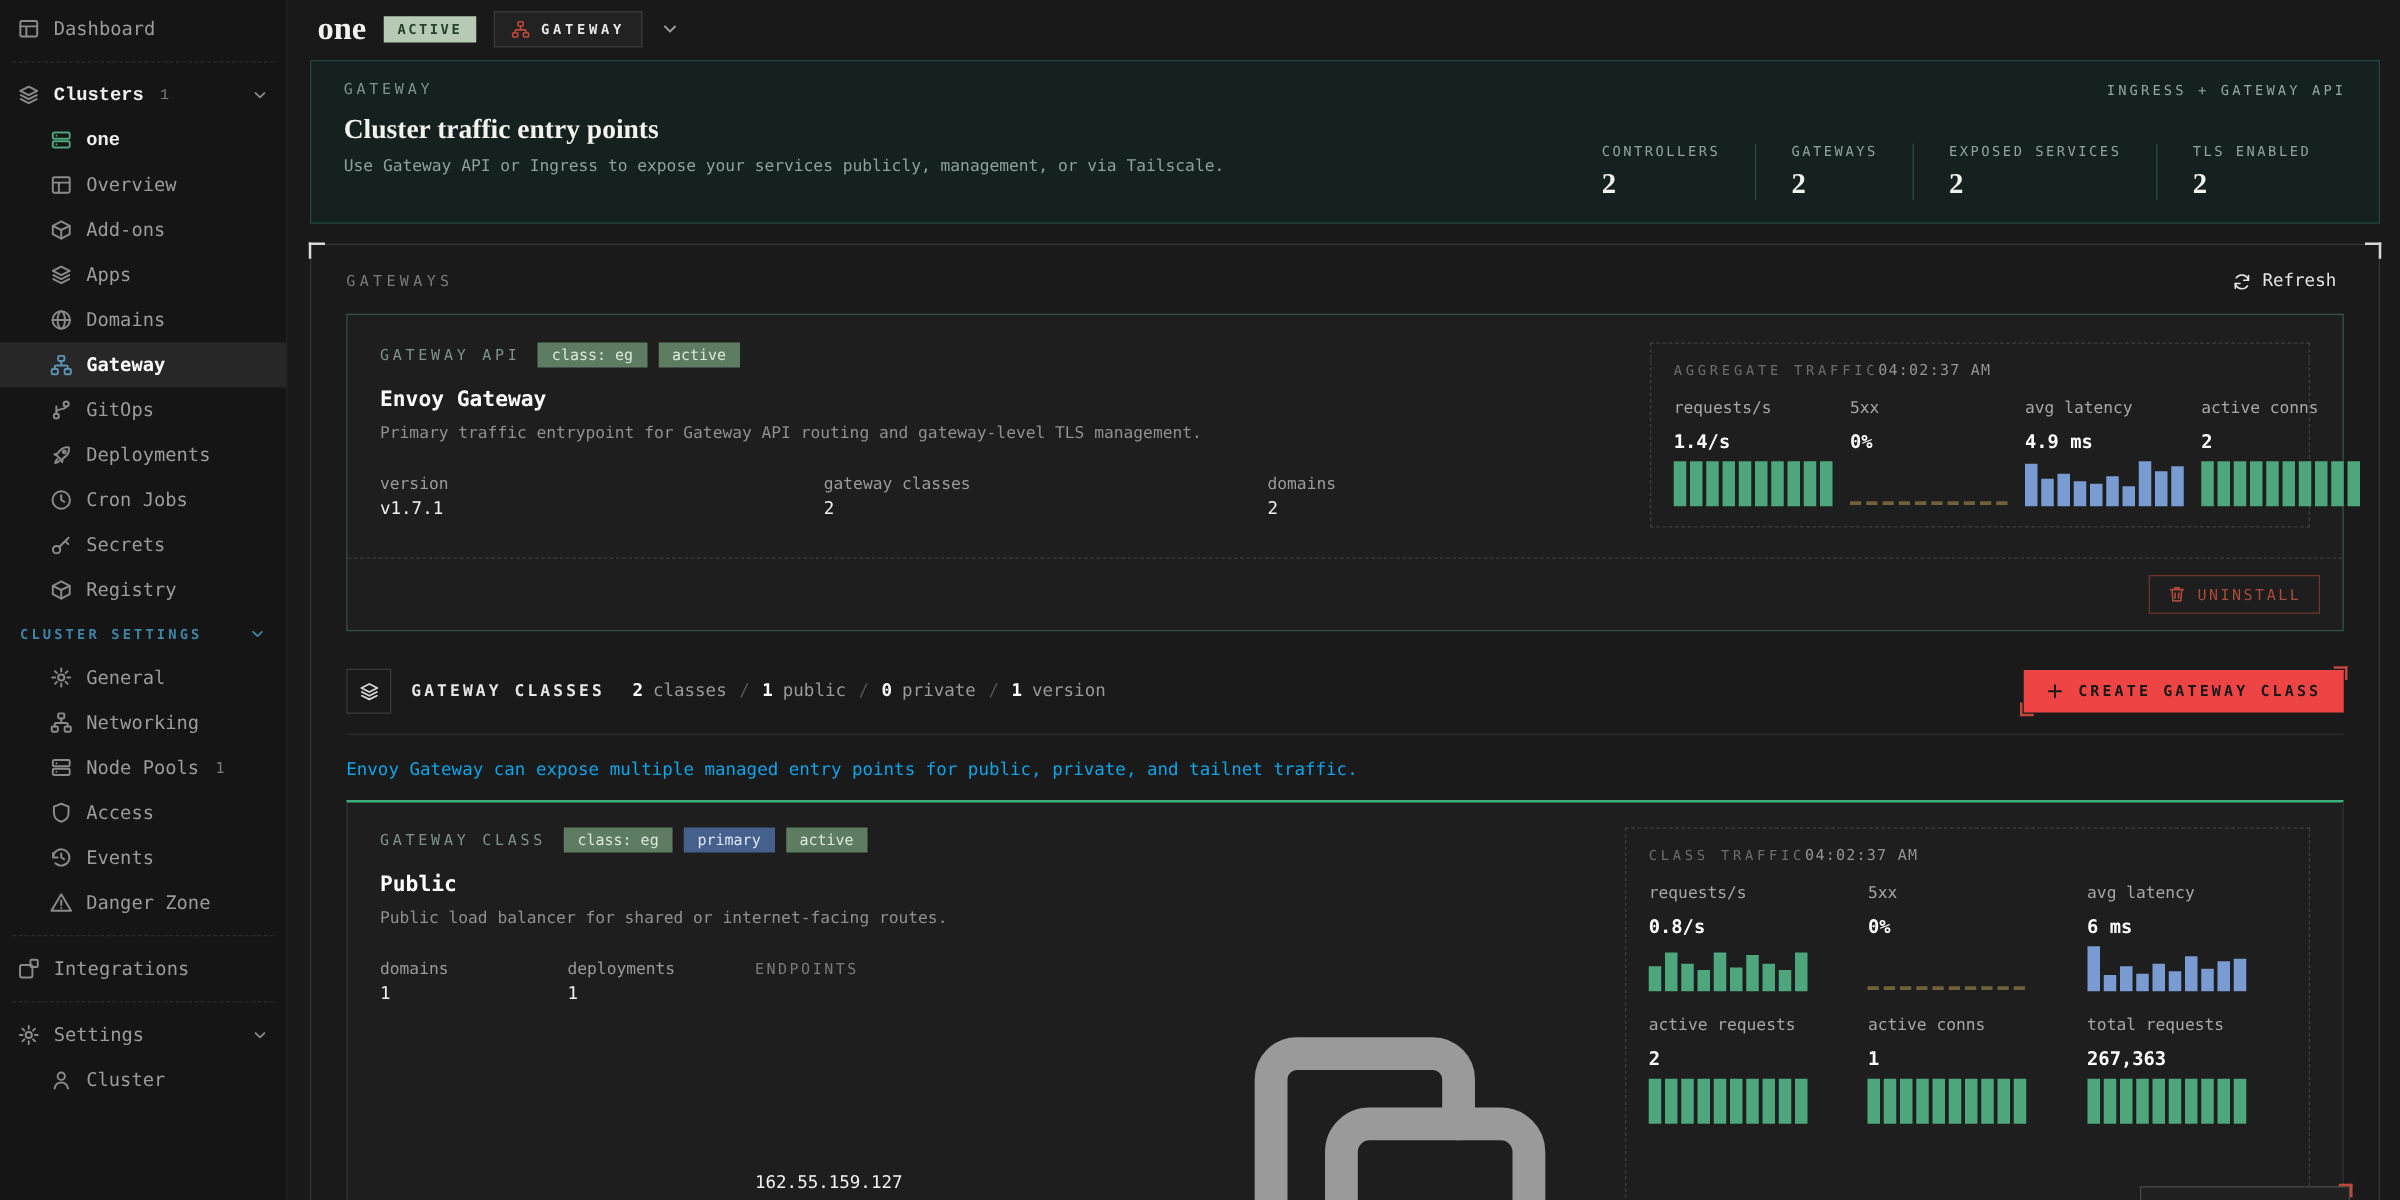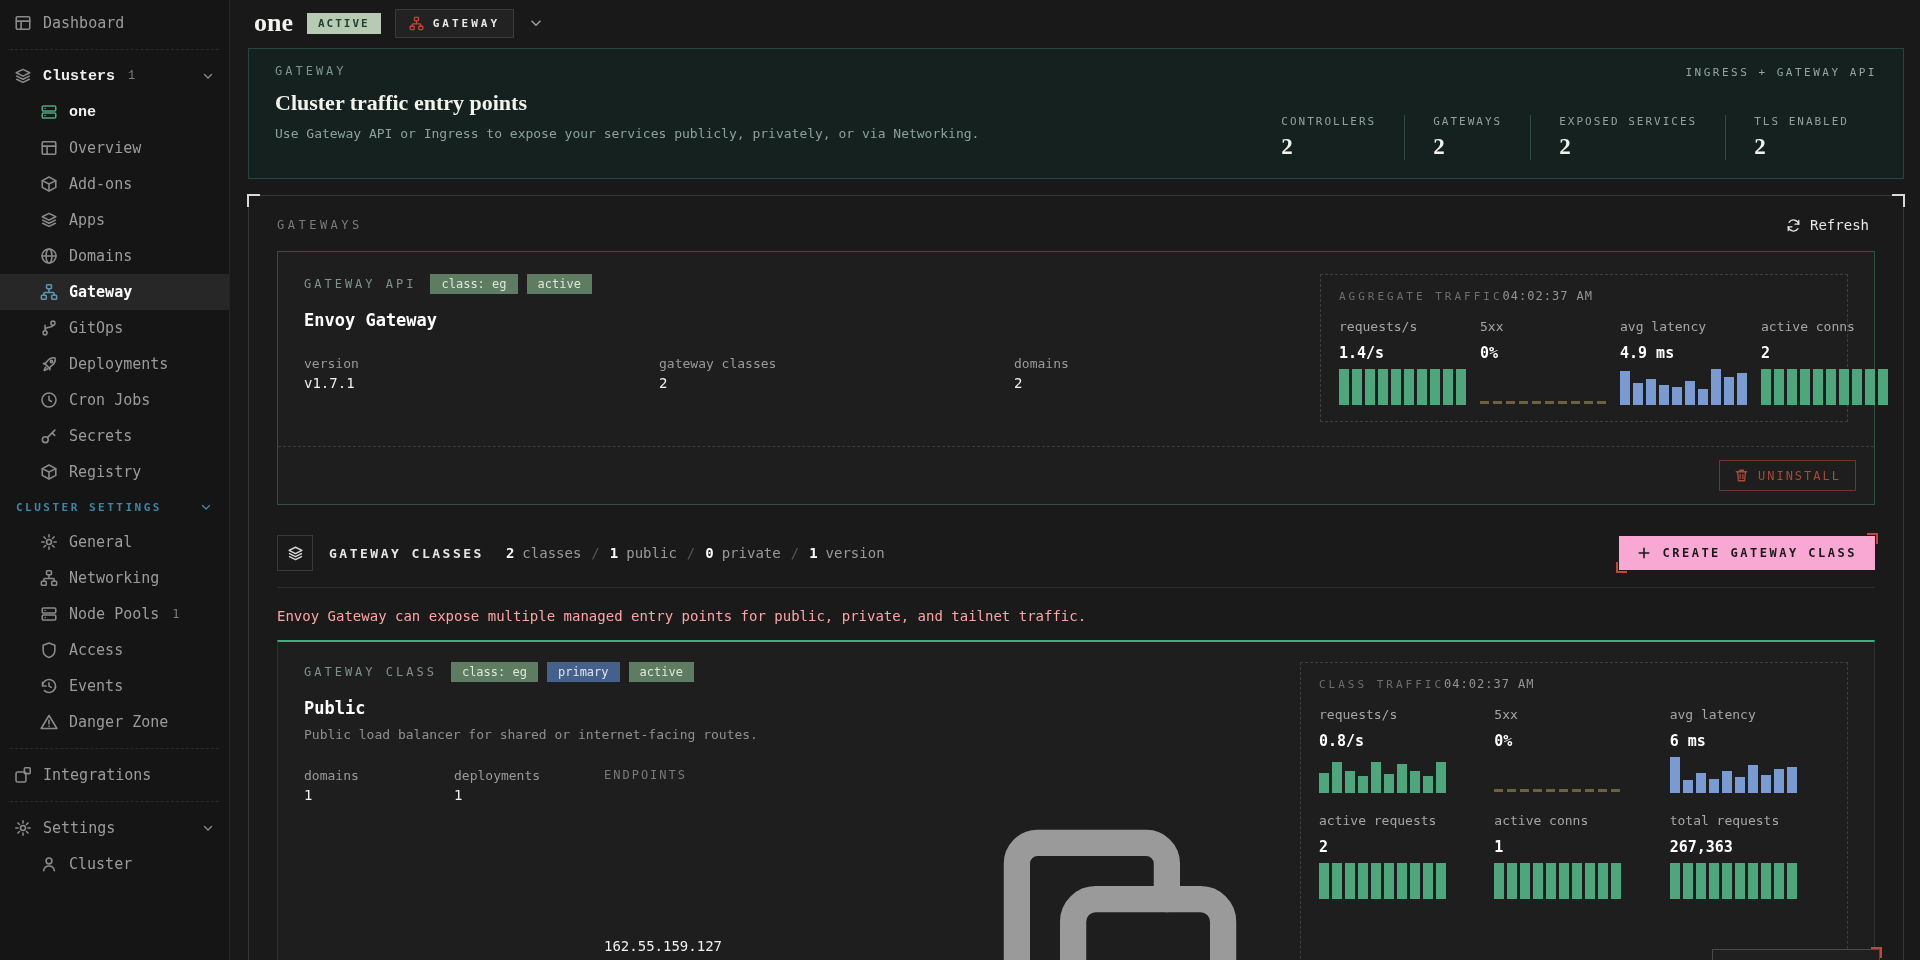--- a/index.html
+++ b/index.html
@@ -129,29 +129,29 @@
   .classes-bar{ display:flex; align-items:center; gap:16px; margin-top:30px; padding-bottom:16px; border-bottom:1px solid #2c2c2c; }
   .icon-box{ width:36px; height:36px; border:1px solid #3a3a3a; display:flex; align-items:center; justify-content:center; color:#d6d6d6; }
   .icon-box .icon{ width:17px; height:17px; }
   .classes-label{ font-size:13px; font-weight:bold; letter-spacing:2.5px; color:#e6e6e6; }
   .classes-counts{ display:flex; align-items:center; gap:10px; font-size:14px; margin-left:6px; }
   .count-val{ color:#ffffff; font-weight:bold; }
   .count-unit{ color:#9a9a9a; margin-left:-2px; }
   .count-sep{ color:#555555; }
   .create-btn{
     position:relative; margin-left:auto; display:flex; align-items:center; gap:12px;
-    background:#f9a8d4; color:#191919; border:none; font-family:inherit; font-size:12px;
+    background:#ef4444; color:#191919; border:none; font-family:inherit; font-size:12px;
     font-weight:bold; letter-spacing:2.5px; padding:10px 18px; cursor:pointer;
   }
   .create-btn .icon{ width:14px; height:14px; }
   .create-btn::before{ content:""; position:absolute; top:-3px; right:-3px; width:9px; height:9px;
     border-top:2px solid #c0483a; border-right:2px solid #c0483a; }
   .create-btn::after{ content:""; position:absolute; bottom:-3px; left:-3px; width:9px; height:9px;
     border-bottom:2px solid #c0483a; border-left:2px solid #c0483a; }
-  .classes-desc{ font-size:14px; color:#fca5a5; margin:20px 0 0; }
+  .classes-desc{ font-size:14px; color:#0ea5e9; margin:20px 0 0; }
 
   
   .class-card{ margin-top:16px; background:#1e1e1e; border:1px solid #303030; border-top:2px solid #3fae7e; }
   .cc-body{ display:flex; gap:28px; padding:20px 26px 30px; }
   .pc-meta{ display:flex; margin-top:26px; }
   .pc-meta-cols{ display:grid; grid-template-columns:150px 150px; align-content:start; }
   .endpoints{ flex:1; min-width:0; }
   .ep-label{ font-size:12px; letter-spacing:2px; color:#7a7a7a; }
   .ep-list{ margin-top:2px; }
   .ep-row{ display:flex; align-items:center; justify-content:space-between; padding:10px 0; }
@@ -425,21 +425,21 @@
           <svg viewBox="0 0 16 16" fill="none" stroke="currentColor" stroke-width="1.6" stroke-linecap="round" stroke-linejoin="round">
             <path d="M4 6.2 8 10.2 12 6.2"></path>
           </svg>
         </span>
     </header>
 
     <section class="banner">
       <div class="banner-left">
         <div class="kicker">GATEWAY</div>
         <h2 class="banner-title">Cluster traffic entry points</h2>
-        <p class="banner-sub">Use Gateway API or Ingress to expose your services publicly, privately, or via Networking.</p>
+        <p class="banner-sub">Use Gateway API or Ingress to expose your services publicly, management, or via Tailscale.</p>
       </div>
       <div class="banner-right">
         <div class="banner-tag">INGRESS + GATEWAY API</div>
         <div class="banner-stats">
             <div class="bstat">
               <div class="bstat-label">CONTROLLERS</div>
               <div class="bstat-value">2</div>
             </div>
             <div class="bstat">
               <div class="bstat-label">GATEWAYS</div>
@@ -475,20 +475,21 @@
         <div class="gw-body">
           <div class="gw-left">
             <div class="kicker-row">
               <span class="kicker">GATEWAY API</span>
               <span class="badges">
                   <span class="badge b-green">class: eg</span>
                   <span class="badge b-green">active</span>
                 </span>
             </div>
             <h3 class="card-title">Envoy Gateway</h3>
+            <p class="card-desc">Primary traffic entrypoint for Gateway API routing and gateway-level TLS management.</p>
             <div class="meta-row">
                 <div class="meta-cell">
                   <div class="meta-label">version</div>
                   <div class="meta-value">v1.7.1</div>
                 </div>
                 <div class="meta-cell">
                   <div class="meta-label">gateway classes</div>
                   <div class="meta-value">2</div>
                 </div>
                 <div class="meta-cell">

